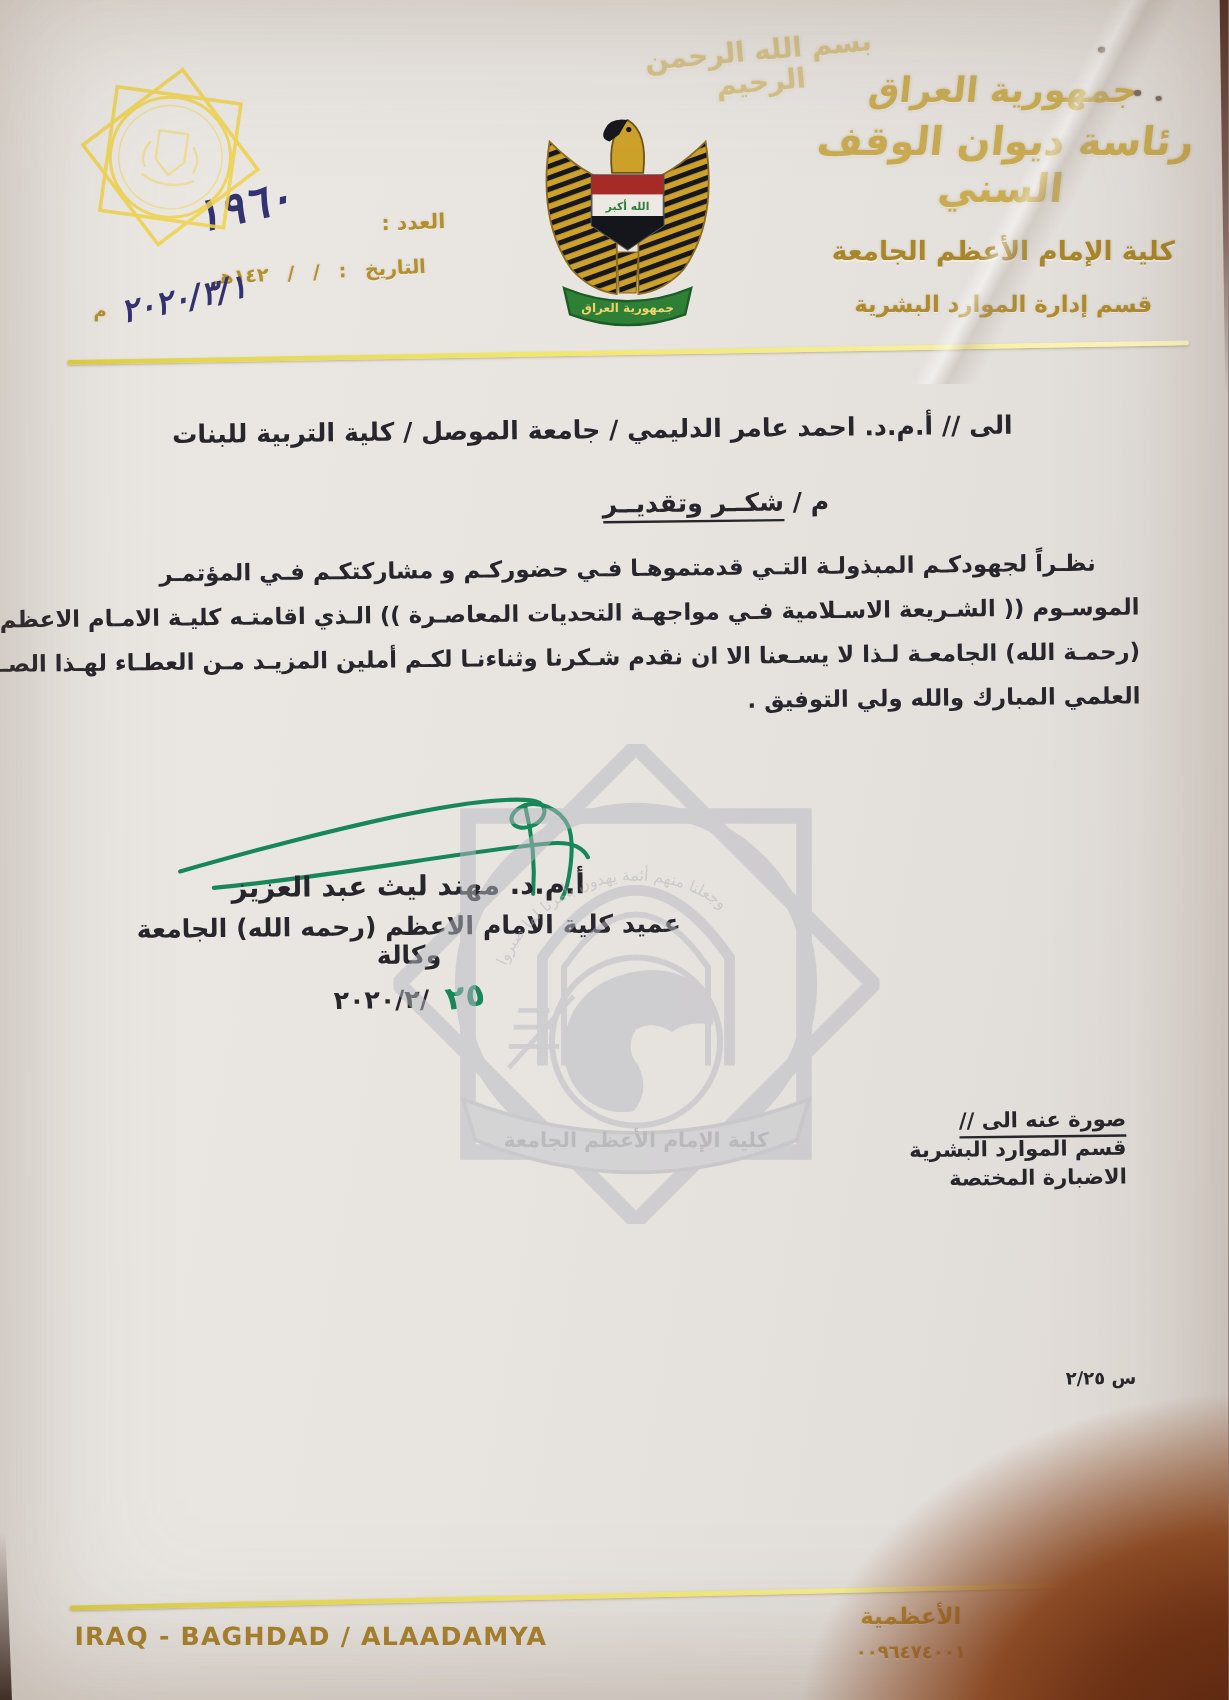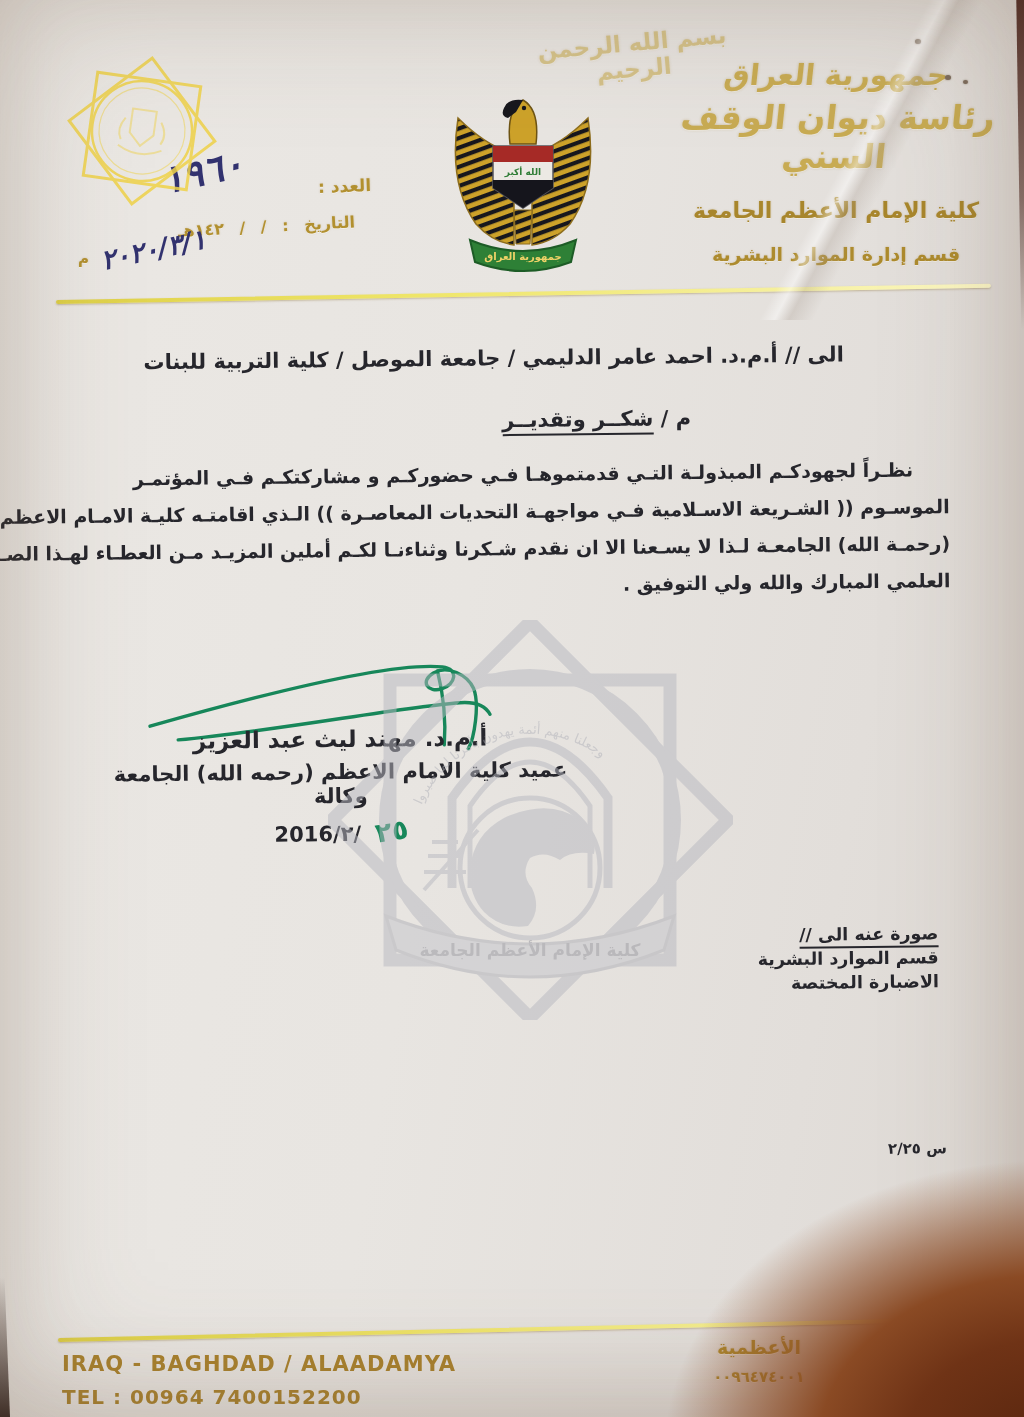--- a/index.html
+++ b/index.html
@@ -176,38 +176,37 @@
         <path d="M 12 82 C 100 58 250 20 305 26 C 322 28 318 44 304 48 C 290 52 282 40 296 32 C 310 24 330 34 336 48 C 342 64 336 98 330 108"></path>
         <path d="M 40 96 C 140 88 260 66 322 62 C 338 61 348 66 352 74"></path>
         <path d="M 300 30 C 306 55 308 80 306 104"></path>
       </g>
     </svg>
 
     <div class="abs typed rtl" id="sig-text">
       <div id="sig-name">أ.م.د. مهند ليث عبد العزيز</div>
       <div id="sig-title">عميد كلية الامام الاعظم (رحمه الله) الجامعة وكالة</div>
       <div id="sig-date-row">
-        <span dir="ltr">2016/٢/</span>
+        <span dir="ltr">٢٠٢٠/٢/</span>
         <span class="hand-green" id="sig-date-hand">٢٥</span>
       </div>
     </div>
 
     <div class="abs typed rtl" id="cc-block">
       <div><span class="underline">صورة عنه الى //</span></div>
       <div>قسم الموارد البشرية</div>
       <div>الاضبارة المختصة</div>
     </div>
 
     <div class="abs typed rtl" id="page-ref">س ٢/٢٥</div>
   </div>
 
   <div class="abs goldline noevt" id="footer-line"></div>
   <div class="abs" id="footer-en">
     <div class="a">IRAQ - BAGHDAD / ALAADAMYA</div>
-    <div class="t">TEL : 00964 7400152200</div>
   </div>
   <div class="abs gold rtl" id="footer-ar">
     <div class="a">الأعظمية</div>
     <div class="t" dir="ltr">٠٠٩٦٤٧٤٠٠١</div>
   </div>
 
   <div class="abs staple" style="left:915px;top:39px;width:6px;height:5px;"></div>
   <div class="abs staple" style="left:945px;top:75px;width:6px;height:5px;"></div>
   <div class="abs staple" style="left:963px;top:80px;width:5px;height:4px;"></div>
   <div class="abs noevt" id="crease"></div>

